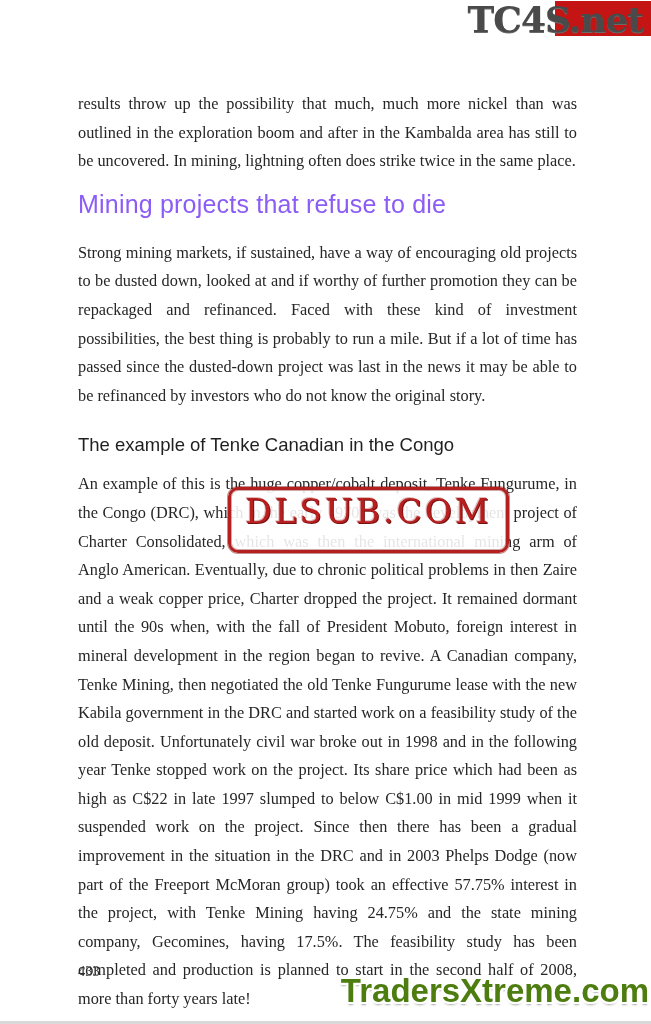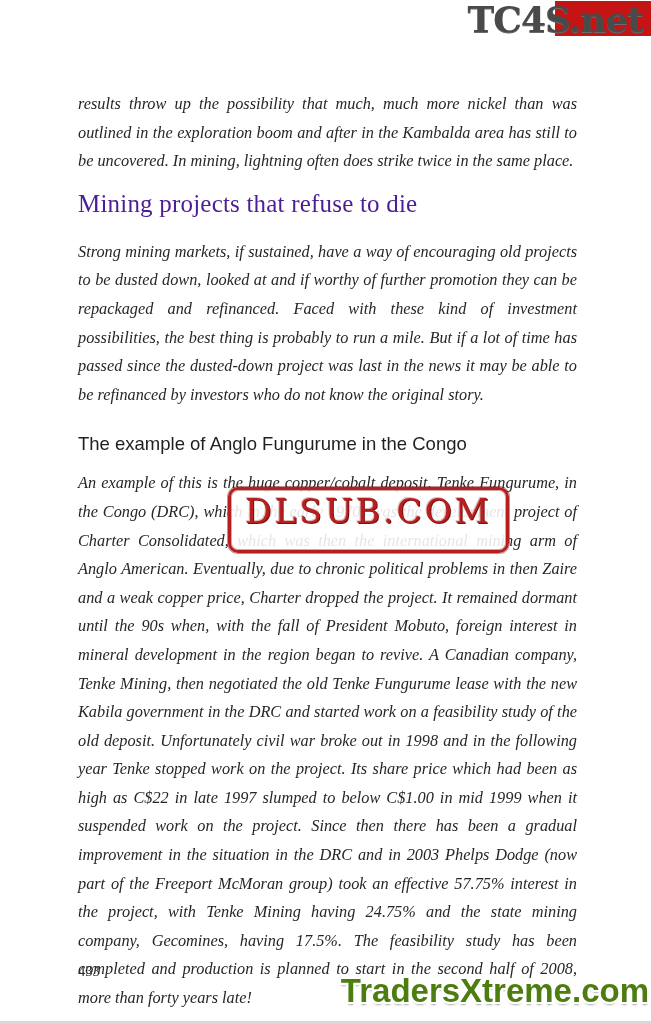--- a/index.html
+++ b/index.html
@@ -59,28 +59,27 @@
       position: absolute;
       left: 78px;
       top: 90px;
       width: 499px;
     }
     .content p {
       font-size: 16.3px;
       line-height: 28.6px;
       text-align: justify;
       color: #262626;
-      font-style: italic;
     }
     .heading-1 {
-      font-family: Liberation Serif, serif;
+      font-family: Liberation Sans, sans-serif;
       font-weight: 400;
       font-size: 25px;
       letter-spacing: 0.2px;
-      color: #4c1d95;
+      color: #8b5cf6;
       margin-top: 14px;
       margin-bottom: 20px;
     }
     .heading-2 {
       font-family: "Liberation Sans", sans-serif;
       font-weight: 400;
       font-size: 18.5px;
       color: #1f1f1f;
       margin-top: 24px;
       margin-bottom: 14px;
@@ -145,21 +144,21 @@
   </div>
 
   <div class="content">
 
     <p>results throw up the possibility that much, much more nickel than was outlined in the exploration boom and after in the Kambalda area has still to be uncovered. In mining, lightning often does strike twice in the same place.</p>
 
     <h1 class="heading-1">Mining projects that refuse to die</h1>
 
     <p>Strong mining markets, if sustained, have a way of encouraging old projects to be dusted down, looked at and if worthy of further promotion they can be repackaged and refinanced. Faced with these kind of investment possibilities, the best thing is probably to run a mile. But if a lot of time has passed since the dusted-down project was last in the news it may be able to be refinanced by investors who do not know the original story.</p>
 
-    <h2 class="heading-2">The example of Anglo Fungurume in the Congo</h2>
+    <h2 class="heading-2">The example of Tenke Canadian in the Congo</h2>
 
     <p>An example of this is the huge copper/cobalt deposit, Tenke Fungurume, in the Congo (DRC), which in the early 1970s was the development project of Charter Consolidated, which was then the international mining arm of Anglo American. Eventually, due to chronic political problems in then Zaire and a weak copper price, Charter dropped the project. It remained dormant until the 90s when, with the fall of President Mobuto, foreign interest in mineral development in the region began to revive. A Canadian company, Tenke Mining, then negotiated the old Tenke Fungurume lease with the new Kabila government in the DRC and started work on a feasibility study of the old deposit. Unfortunately civil war broke out in 1998 and in the following year Tenke stopped work on the project. Its share price which had been as high as C$22 in late 1997 slumped to below C$1.00 in mid 1999 when it suspended work on the project. Since then there has been a gradual improvement in the situation in the DRC and in 2003 Phelps Dodge (now part of the Freeport McMoran group) took an effective 57.75% interest in the project, with Tenke Mining having 24.75% and the state mining company, Gecomines, having 17.5%. The feasibility study has been completed and production is planned to start in the second half of 2008, more than forty years late!</p>
 
   </div>
 
   <div class="dlsub">DLSUB.COM</div>
 
   <div class="page-number">433</div>
 
   <div class="traders">TradersXtreme.com</div>

